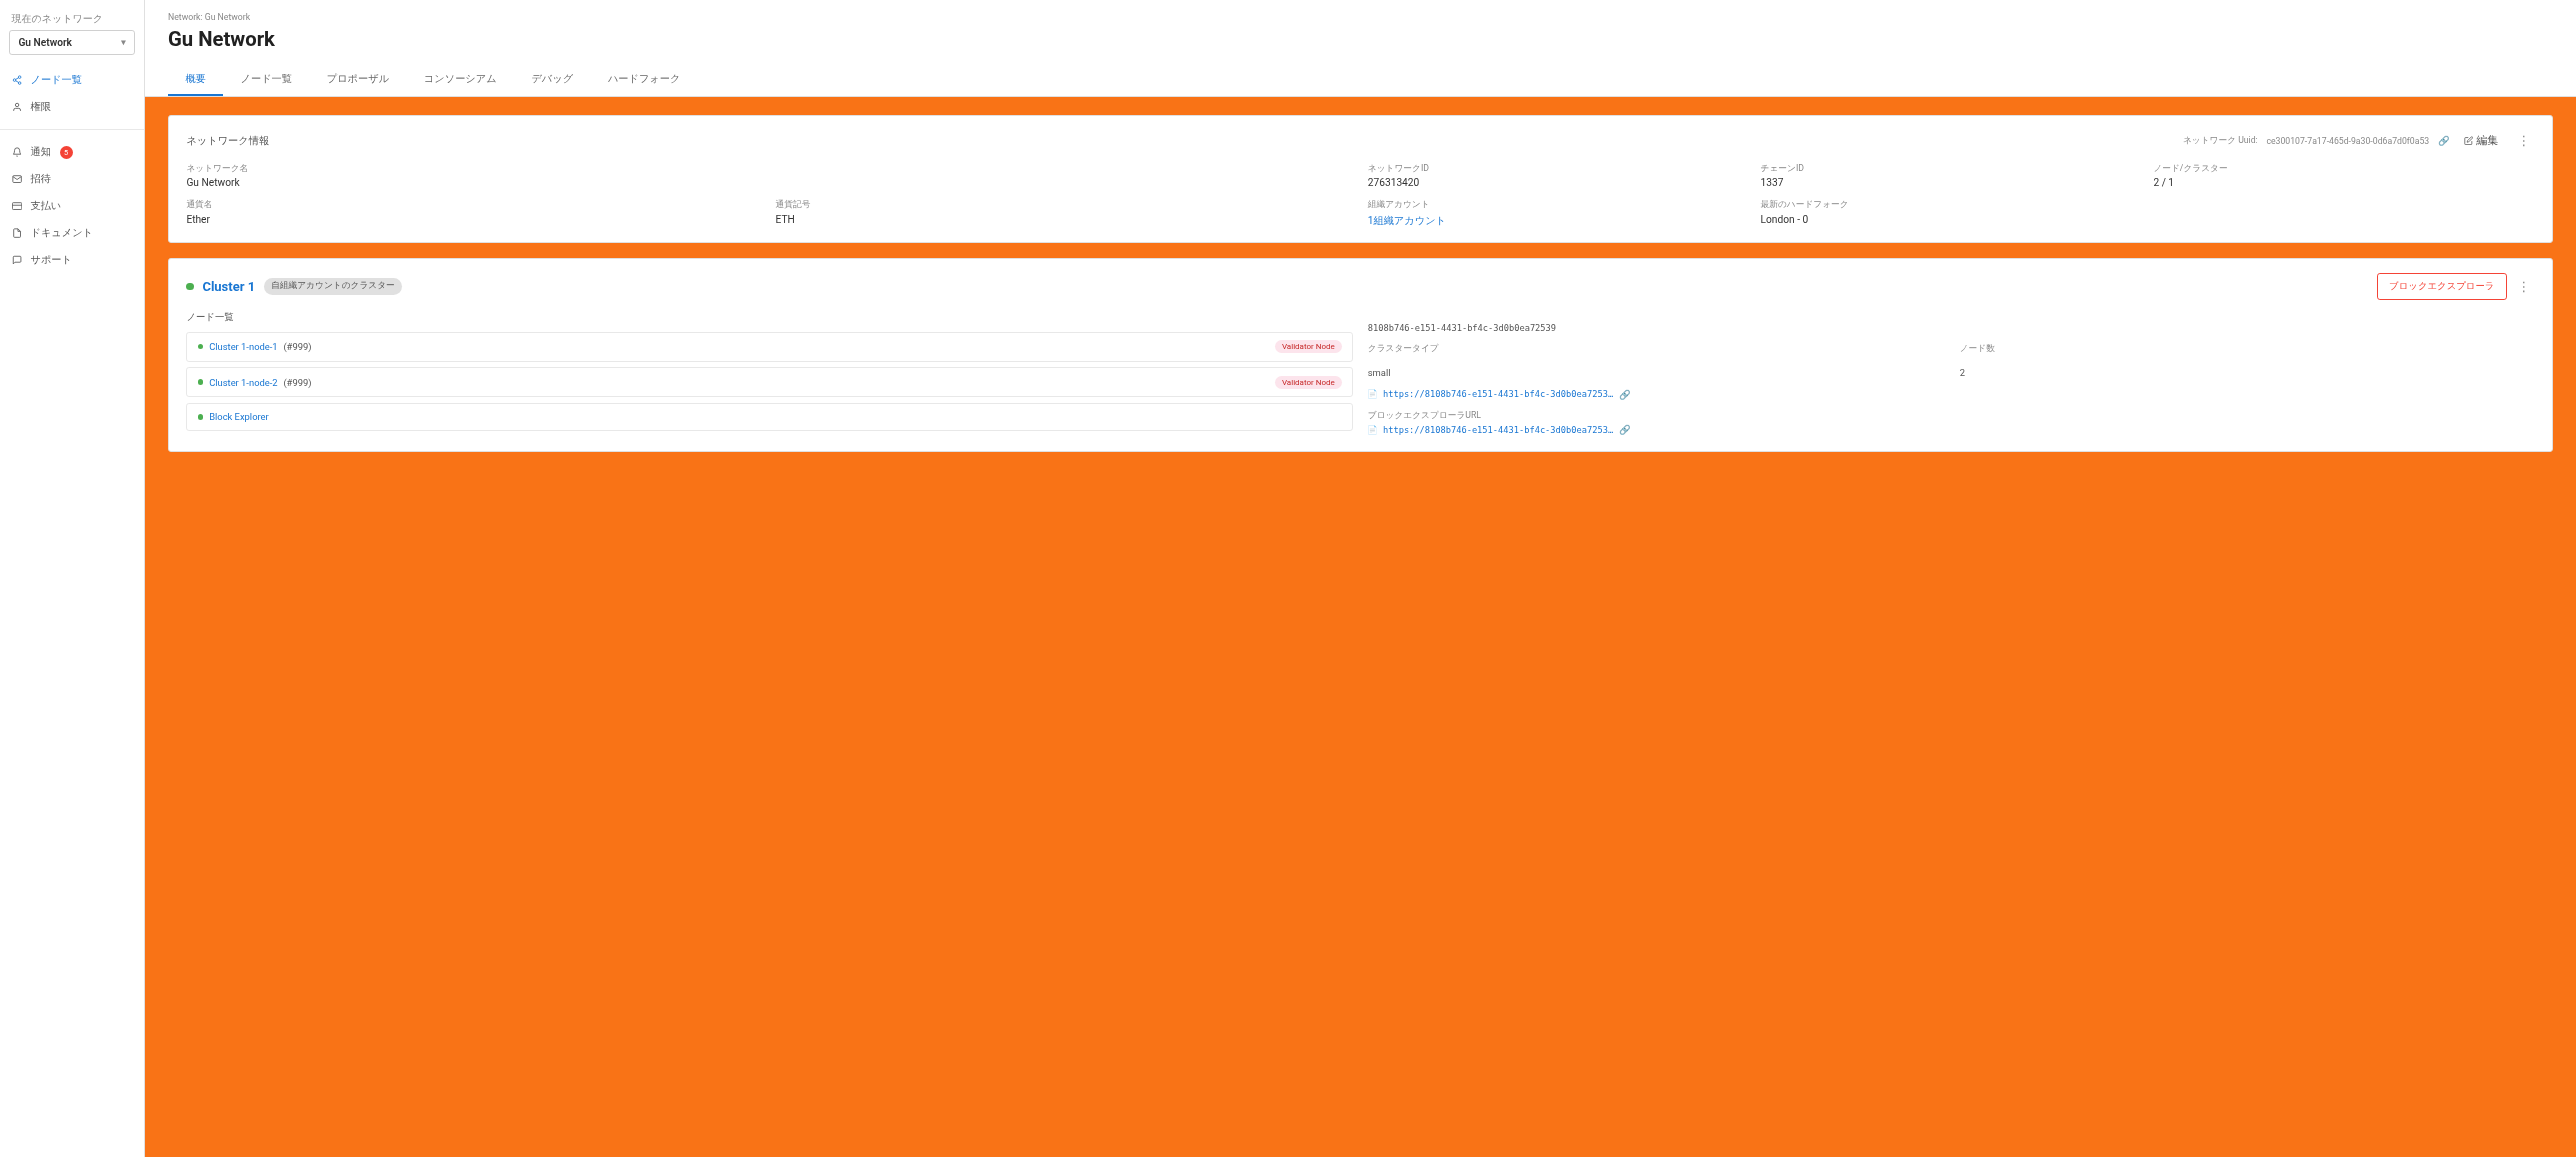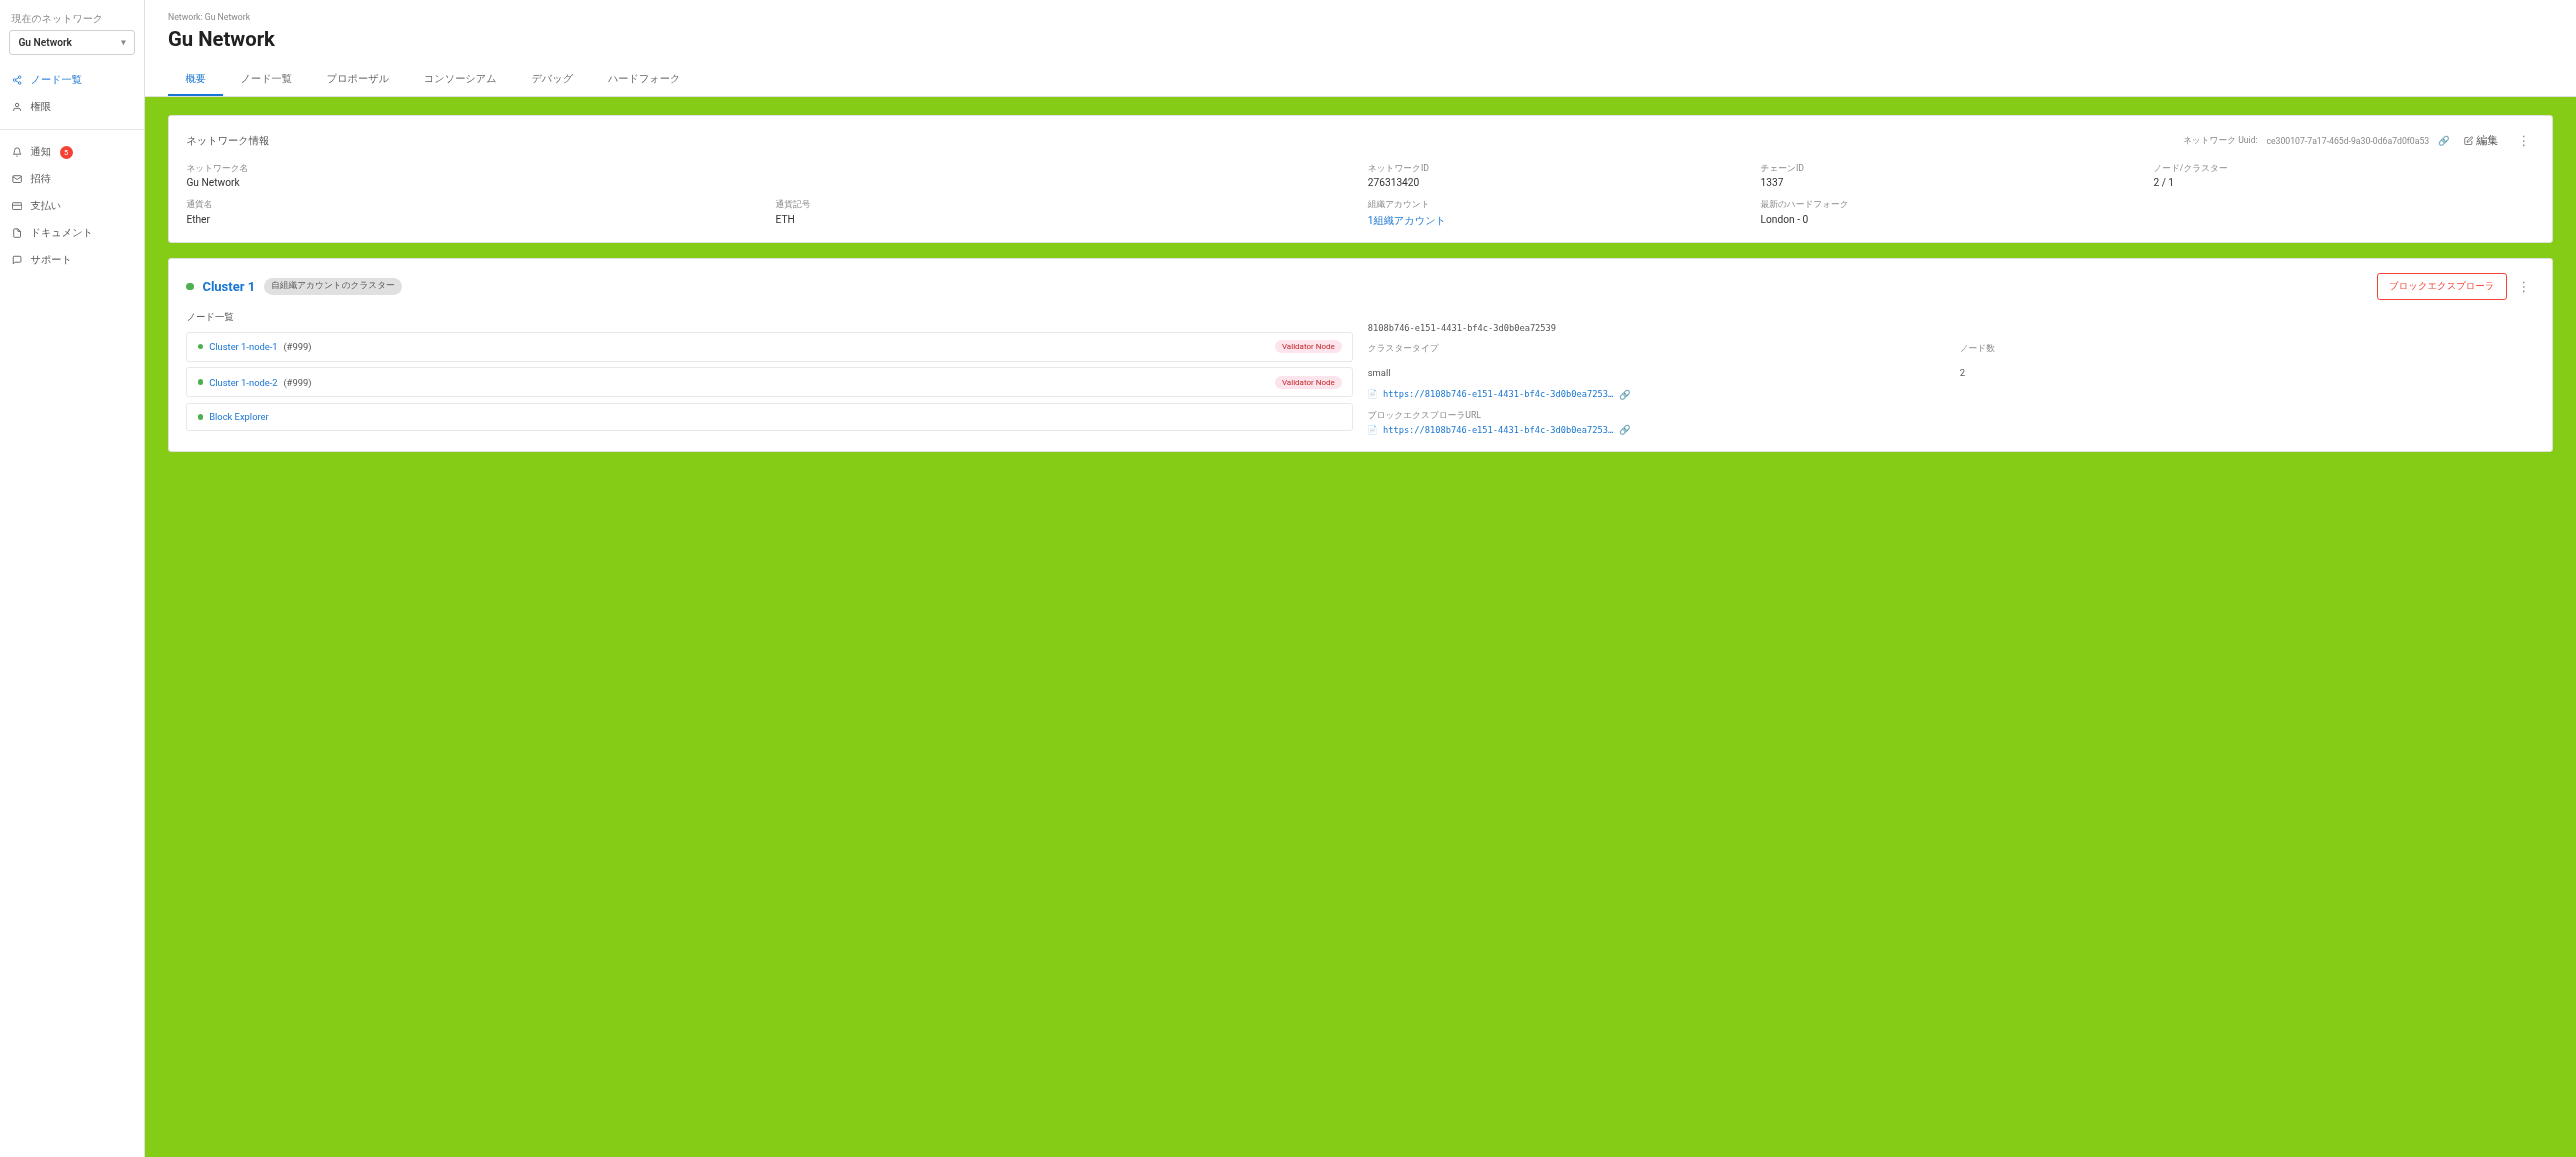--- a/index.html
+++ b/index.html
@@ -82,21 +82,21 @@
       justify-content: center;
       margin-left: 1.5px;
     }
 
     
     .main {
       flex: 1;
       display: flex;
       flex-direction: column;
       overflow: auto;
-      background: #84cc16;
+      background: #f97316;
     }
     .main-header {
       background: #fff;
       padding: 11.6px 23px 0 23px;
       border-bottom: 0.7px solid #e0e0e0;
     }
     .breadcrumb {
       font-size: 8.7px;
       color: #888;
       margin-bottom: 5.8px;

